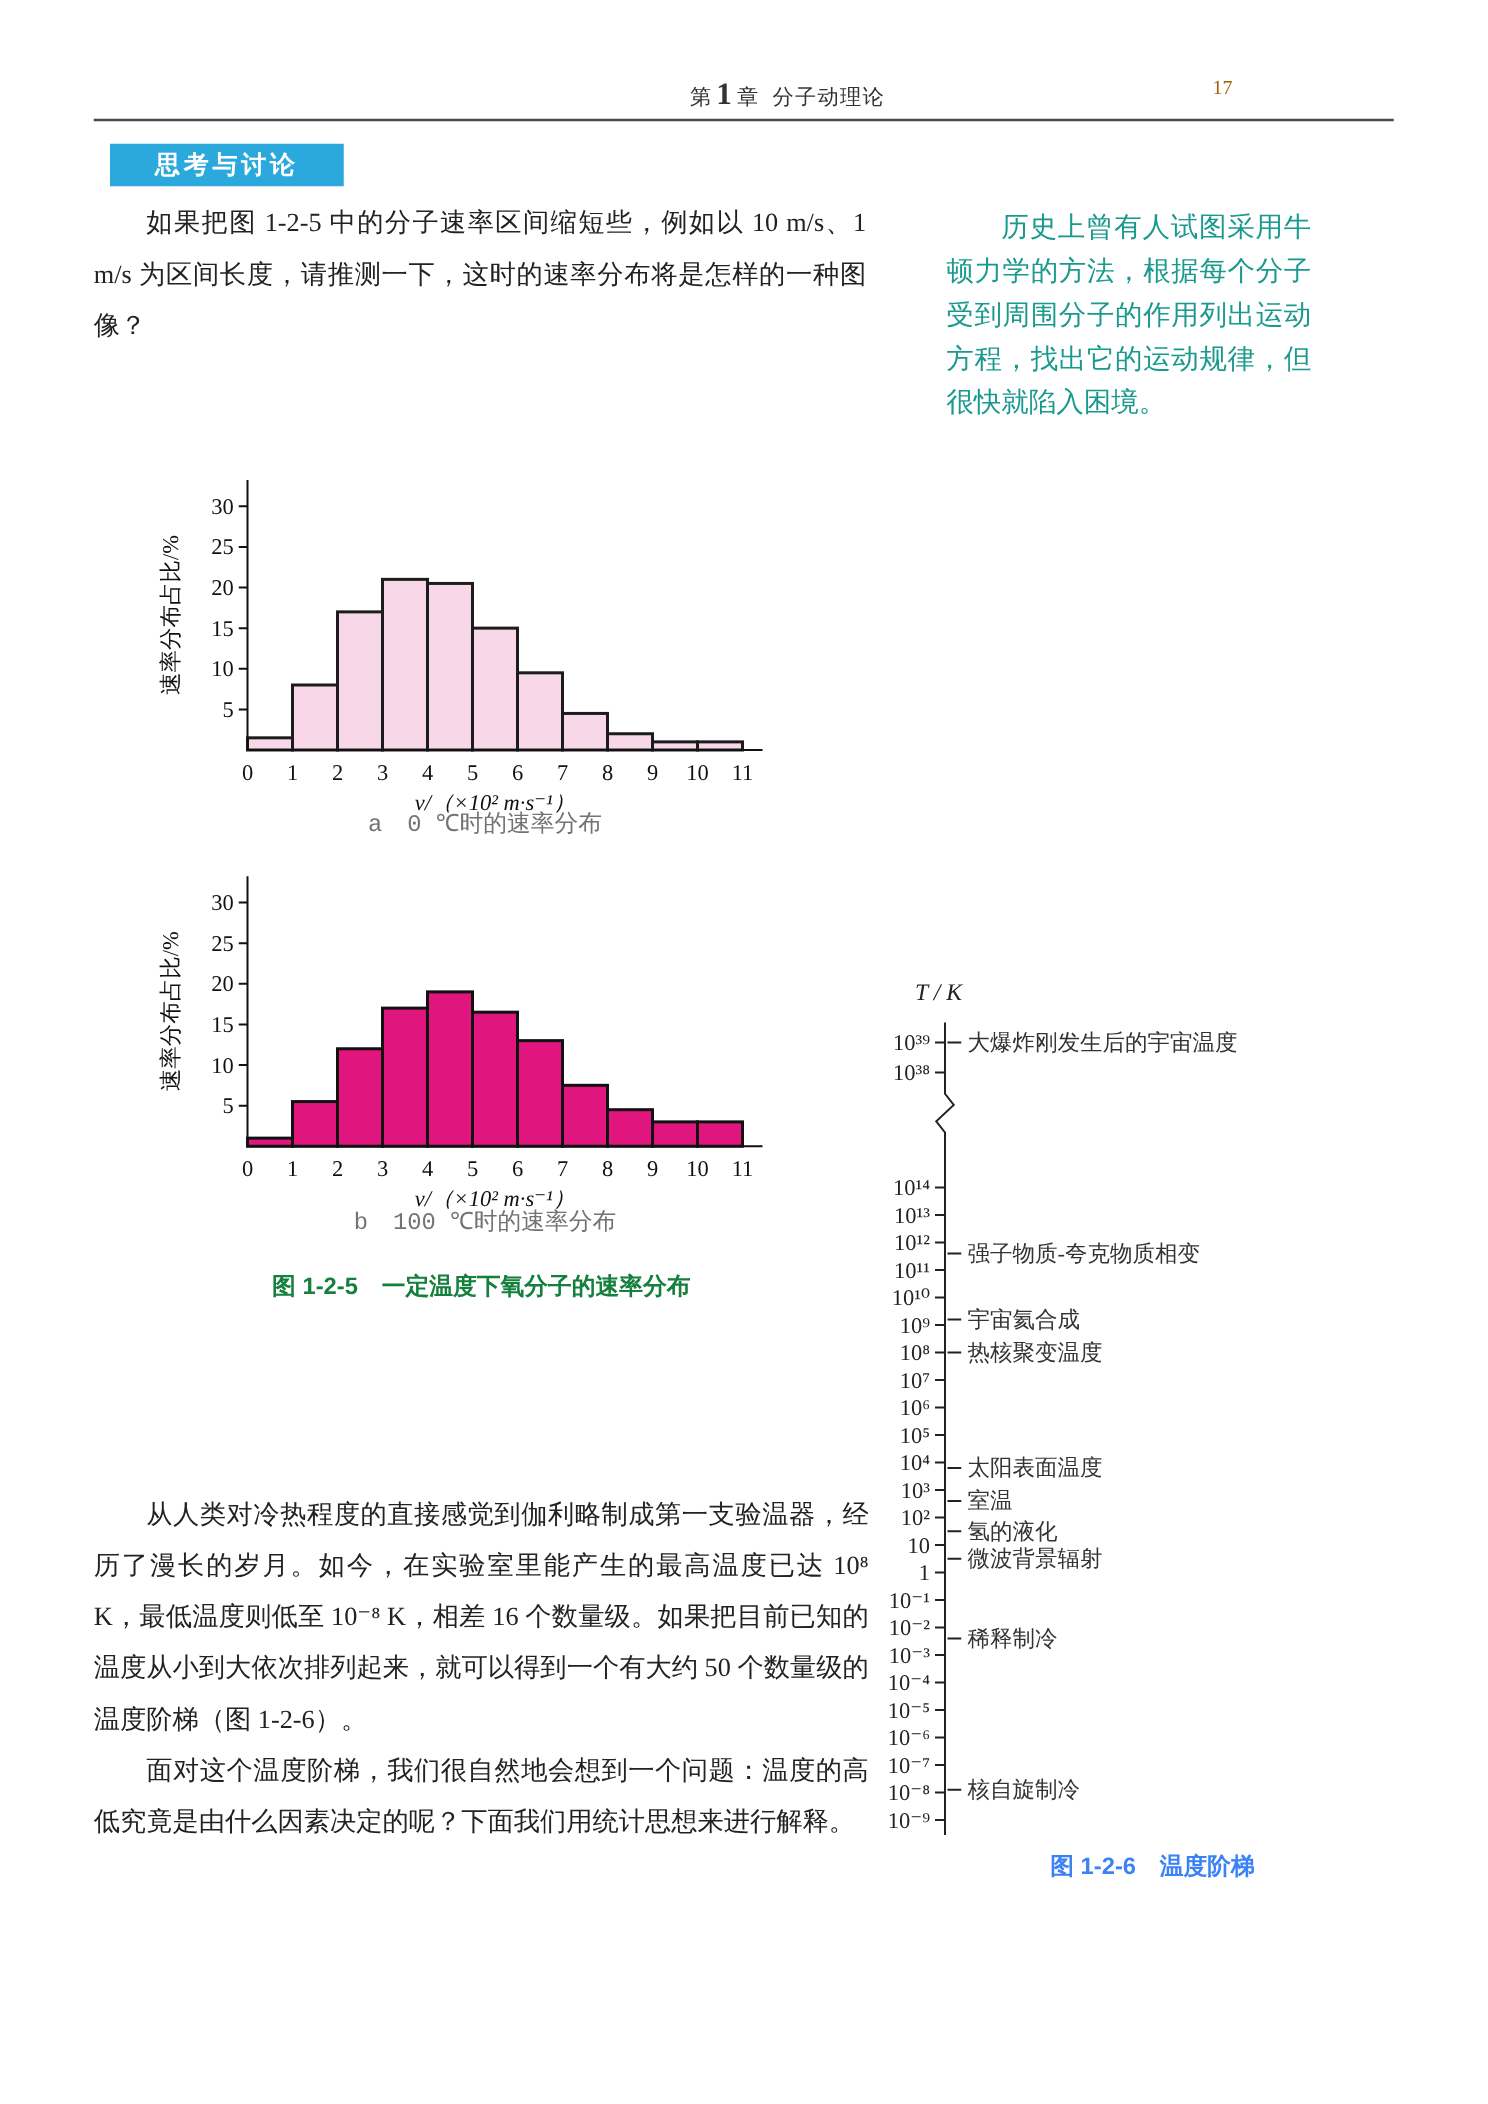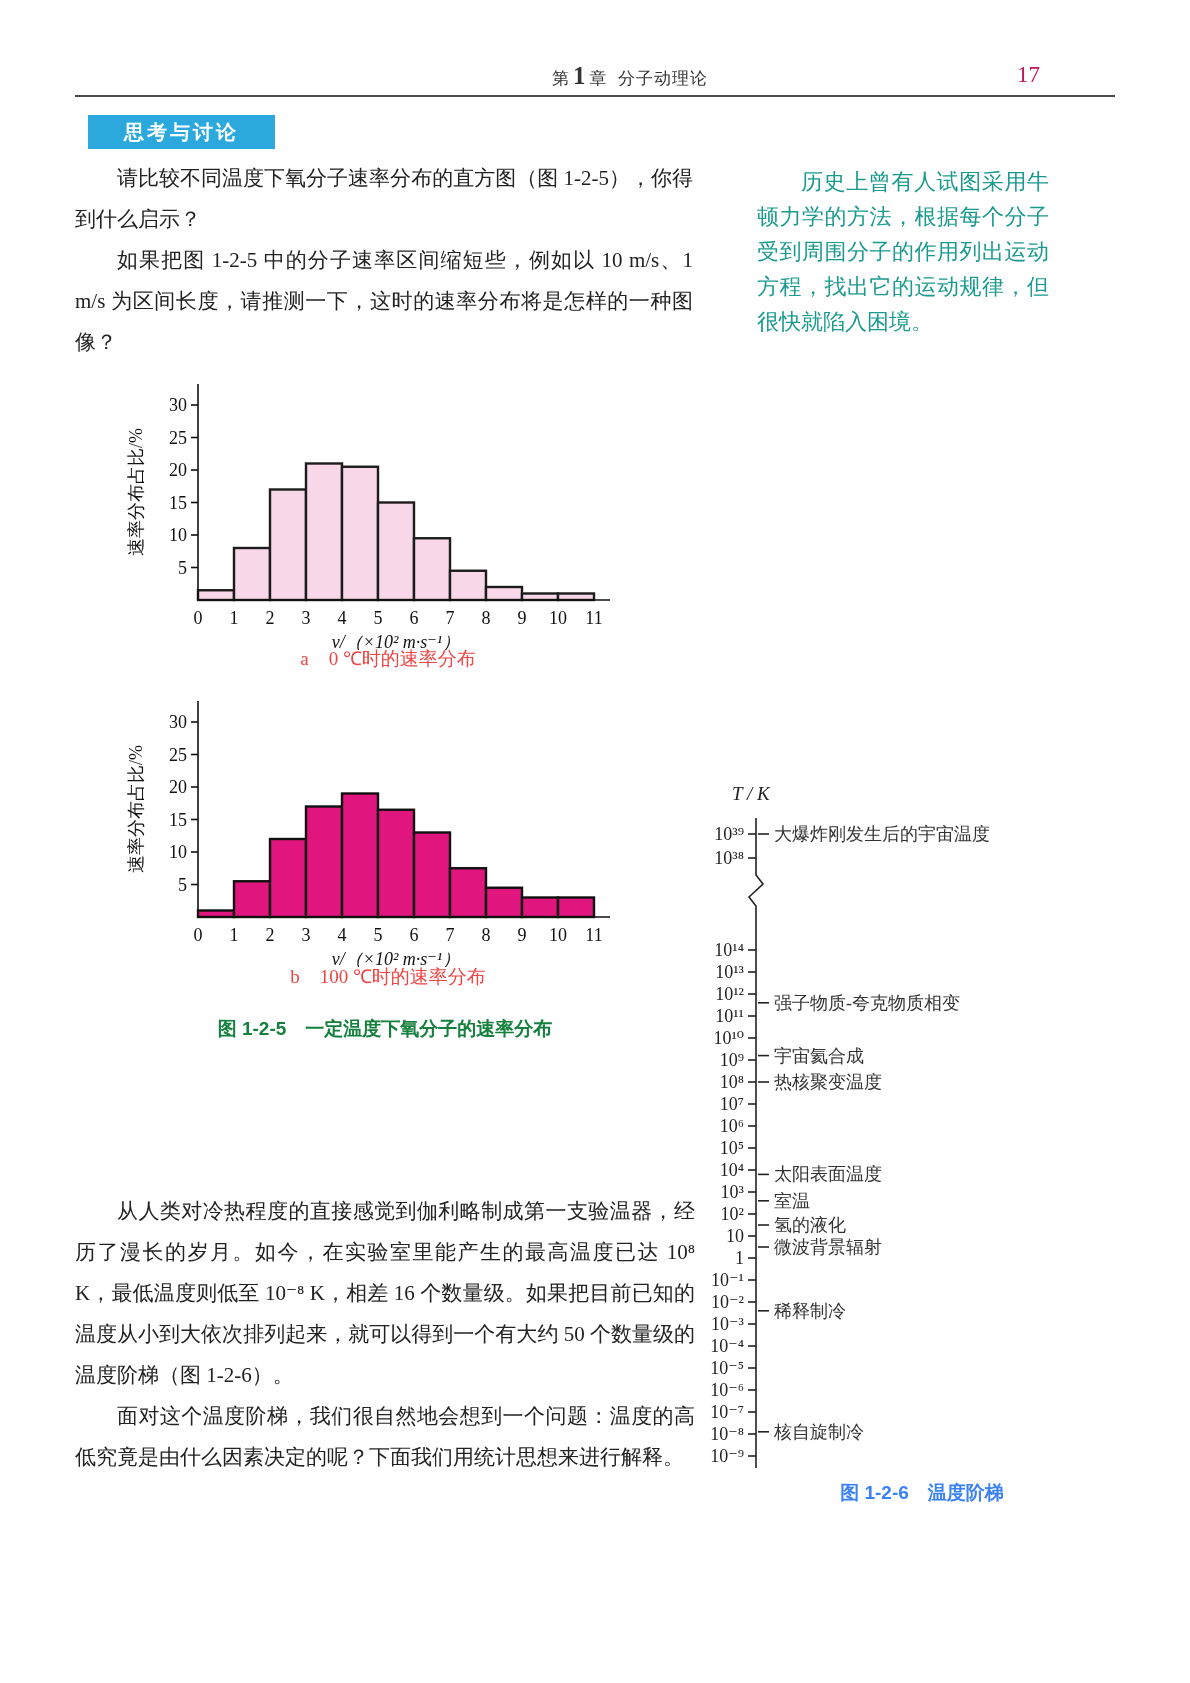--- a/index.html
+++ b/index.html
@@ -4,39 +4,39 @@
 <style>
   html,body{margin:0;padding:0;background:#ffffff;}
   .page{position:relative;width:1190px;height:1683px;background:#fff;
         font-family:"Liberation Serif","DejaVu Serif",serif;color:#222;overflow:hidden;}
 
   
   .hdr-rule{position:absolute;left:75px;top:95px;width:1040px;height:2px;background:#4a4a4a;}
   .hdr-chapter{position:absolute;left:470px;top:62px;width:320px;text-align:center;
                font-size:17px;color:#333;letter-spacing:1px;}
   .hdr-chapter .chnum{font-size:25px;font-weight:bold;margin:0 3px;font-family:"Liberation Serif",serif;}
-  .hdr-page{position:absolute;left:970px;top:62px;width:70px;text-align:right;font-size:23px;color:#be185d;}
+  .hdr-page{position:absolute;left:970px;top:62px;width:70px;text-align:left;font-size:16px;color:#a16207;}
 
   
   .badge{position:absolute;left:88px;top:115px;height:34px;line-height:34px;padding:0 36px;
          background:#2ba8dc;color:#fff;font-family:"Liberation Sans","DejaVu Sans",sans-serif;
          font-weight:bold;font-size:20px;letter-spacing:3px;}
   .think{position:absolute;left:75px;top:158px;width:618px;}
   .think p{margin:0;text-indent:2em;font-size:21px;line-height:41px;text-align:justify;}
 
   
   .side-note{position:absolute;left:757px;top:164px;width:292px;font-size:22px;line-height:35px;
              color:#1a9a8e;text-align:justify;text-indent:2em;}
 
   
   .chart{position:absolute;}
   #chart-a{left:118px;top:378px;}
   #chart-b{left:118px;top:695px;}
   .chart-cap{position:absolute;width:540px;text-align:center;
-             font-family:Liberation Serif, serif;font-size:19px;color:#ef4444;}
+             font-family:Liberation Mono, monospace;font-size:19px;color:#737373;}
   #cap-a{left:118px;top:645px;}
   #cap-b{left:118px;top:963px;}
   .cap-label{margin-right:20px;}
   .fig-cap{position:absolute;left:75px;top:1016px;width:620px;text-align:center;
            font-family:"Liberation Sans","DejaVu Sans",sans-serif;font-weight:bold;font-size:19px;color:#15803d;}
 
   
   .section-bar{position:absolute;left:88px;top:1091px;width:600px;height:38px;line-height:38px;
                padding-left:14px;box-sizing:border-box;
                background:linear-gradient(to right,#00795b,#e6eecb);
@@ -56,21 +56,20 @@
 <div class="page">
 
   <div class="hdr-chapter">
     <span>第</span><span class="chnum">1</span><span>章</span>&nbsp;&nbsp;<span>分子动理论</span>
   </div>
   <div class="hdr-page">17</div>
   <div class="hdr-rule"></div>
 
   <div class="badge" style="background: rgb(43, 168, 220);">思考与讨论</div>
   <div class="think">
-    <p>请比较不同温度下氧分子速率分布的直方图（图 1-2-5），你得到什么启示？</p>
     <p>如果把图 1-2-5 中的分子速率区间缩短些，例如以 10 m/s、1 m/s 为区间长度，请推测一下，这时的速率分布将是怎样的一种图像？</p>
   </div>
 
   <div class="side-note" style="color: rgb(26, 154, 142);">历史上曾有人试图采用牛顿力学的方法，根据每个分子受到周围分子的作用列出运动方程，找出它的运动规律，但很快就陷入困境。</div>
 
   <div id="chart-a" class="chart"><svg width="540" height="272">
         <rect x="80" y="212.25" width="36" height="9.75" fill="#f8d8e8" stroke="#1c1c1c" stroke-width="2.4"></rect>
         <rect x="116" y="170" width="36" height="52" fill="#f8d8e8" stroke="#1c1c1c" stroke-width="2.4"></rect>
         <rect x="152" y="111.5" width="36" height="110.5" fill="#f8d8e8" stroke="#1c1c1c" stroke-width="2.4"></rect>
         <rect x="188" y="85.5" width="36" height="136.5" fill="#f8d8e8" stroke="#1c1c1c" stroke-width="2.4"></rect>

